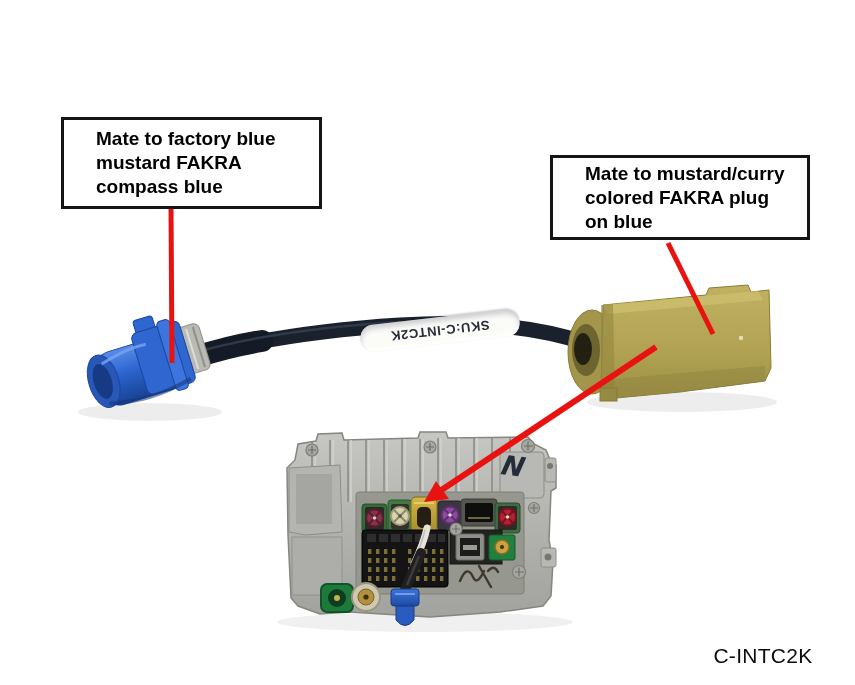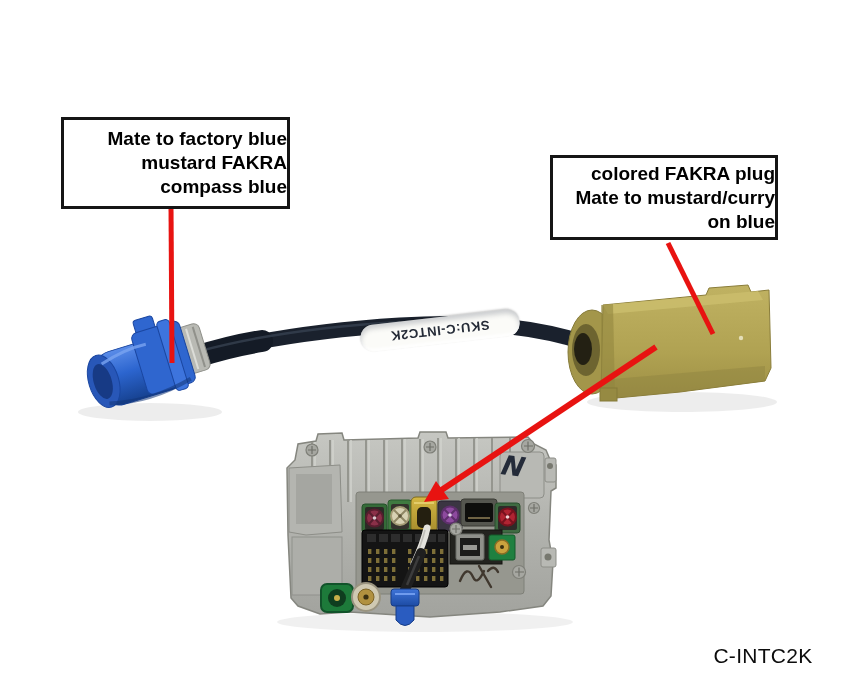--- a/index.html
+++ b/index.html
@@ -1,21 +1,21 @@
 <!DOCTYPE html>
 <html><head>
 <meta charset="utf-8">
 <style>
   html,body{margin:0;padding:0;background:#fff;}
   .stage{position:relative;width:855px;height:685px;background:#ffffff;overflow:hidden;
          font-family:"Liberation Sans",sans-serif;}
   .scene{position:absolute;left:0;top:0;}
   .callout{position:absolute;background:#fff;border:3px solid #151515;
-           display:flex;flex-direction:column;justify-content:center;align-items:flex-end;
-           text-align:center;font-weight:bold;font-size:19px;line-height:24px;color:#000;}
+           display:flex;flex-direction:column;justify-content:center;align-items:flex-start;
+           text-align:center;font-weight:bold;font-size:19px;line-height:24px;color:#000;padding-left:32px;}
   .callout span{display:block;}
   .callout-left{left:61px;top:117px;width:223px;height:86px;}
   .callout-right{left:550px;top:155px;width:222px;height:79px;}
   .sleeve-label{position:absolute;left:360px;top:317px;width:160px;height:27px;
                 background:#fbfbf8;border-radius:13px;
                 box-shadow:inset 0 -4px 5px rgba(40,50,70,.22), inset 0 3px 3px rgba(255,255,255,.9), 0 1px 2px rgba(0,0,0,.2);
                 display:flex;justify-content:center;align-items:center;
                 transform:rotate(173.5deg);}
   .sleeve-label span{font-weight:bold;font-size:13px;letter-spacing:.6px;color:#262c38;}
   .part-number{position:absolute;left:705px;top:644px;width:116px;text-align:center;
@@ -306,22 +306,22 @@
     </g>
   </svg>
 
   <div class="callout callout-left">
     <span>Mate to factory blue</span>
     <span>mustard FAKRA</span>
     <span>compass blue</span>
   </div>
 
   <div class="callout callout-right">
+    <span>Mate to mustard/curry</span>
     <span>colored FAKRA plug</span>
-    <span>Mate to mustard/curry</span>
     <span>on blue</span>
   </div>
 
   <div class="sleeve-label">
     <span>SKU:C-INTC2K</span>
   </div>
 
   <div class="hand-n">N</div>
 
   <div class="part-number">C-INTC2K</div>

